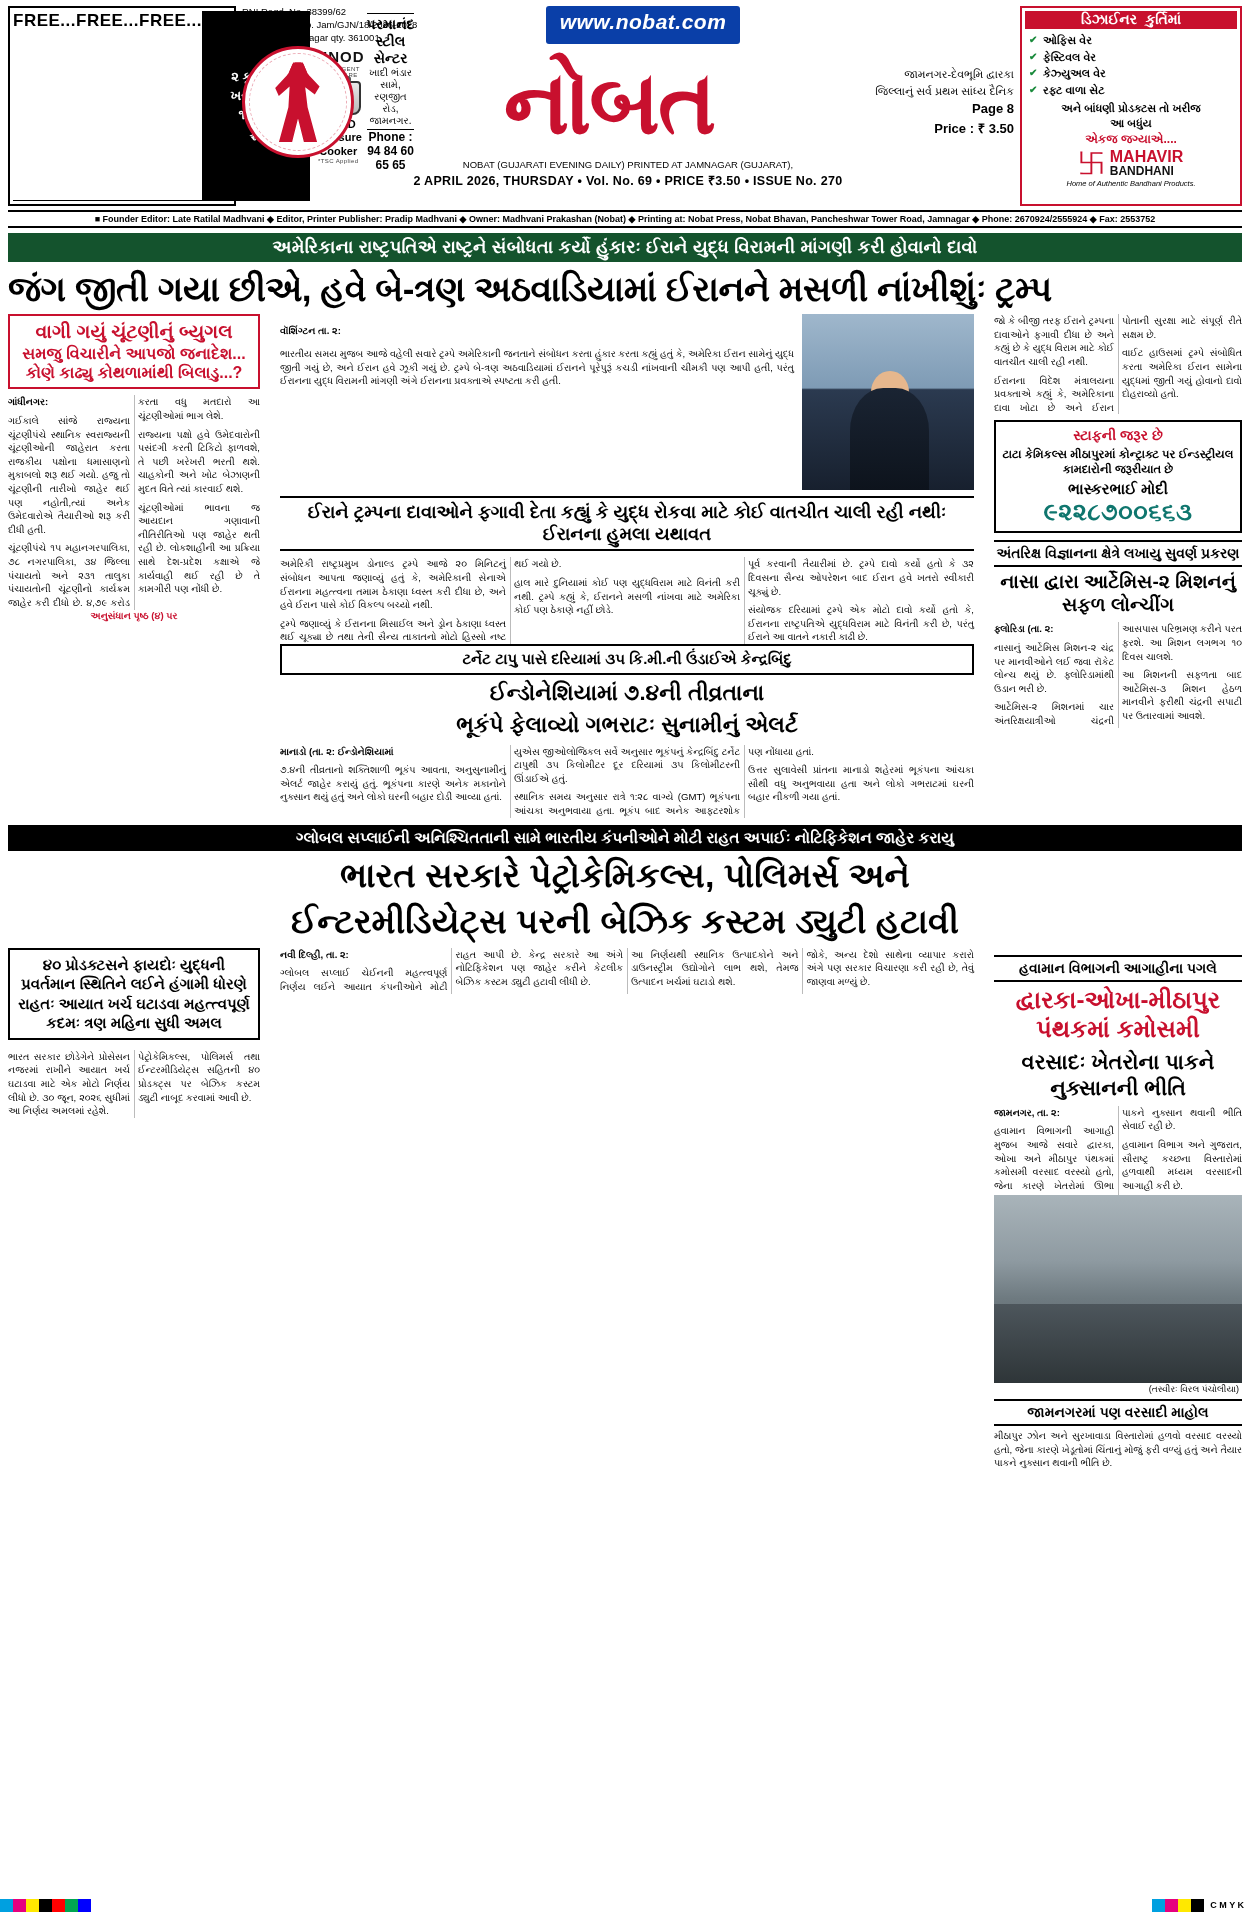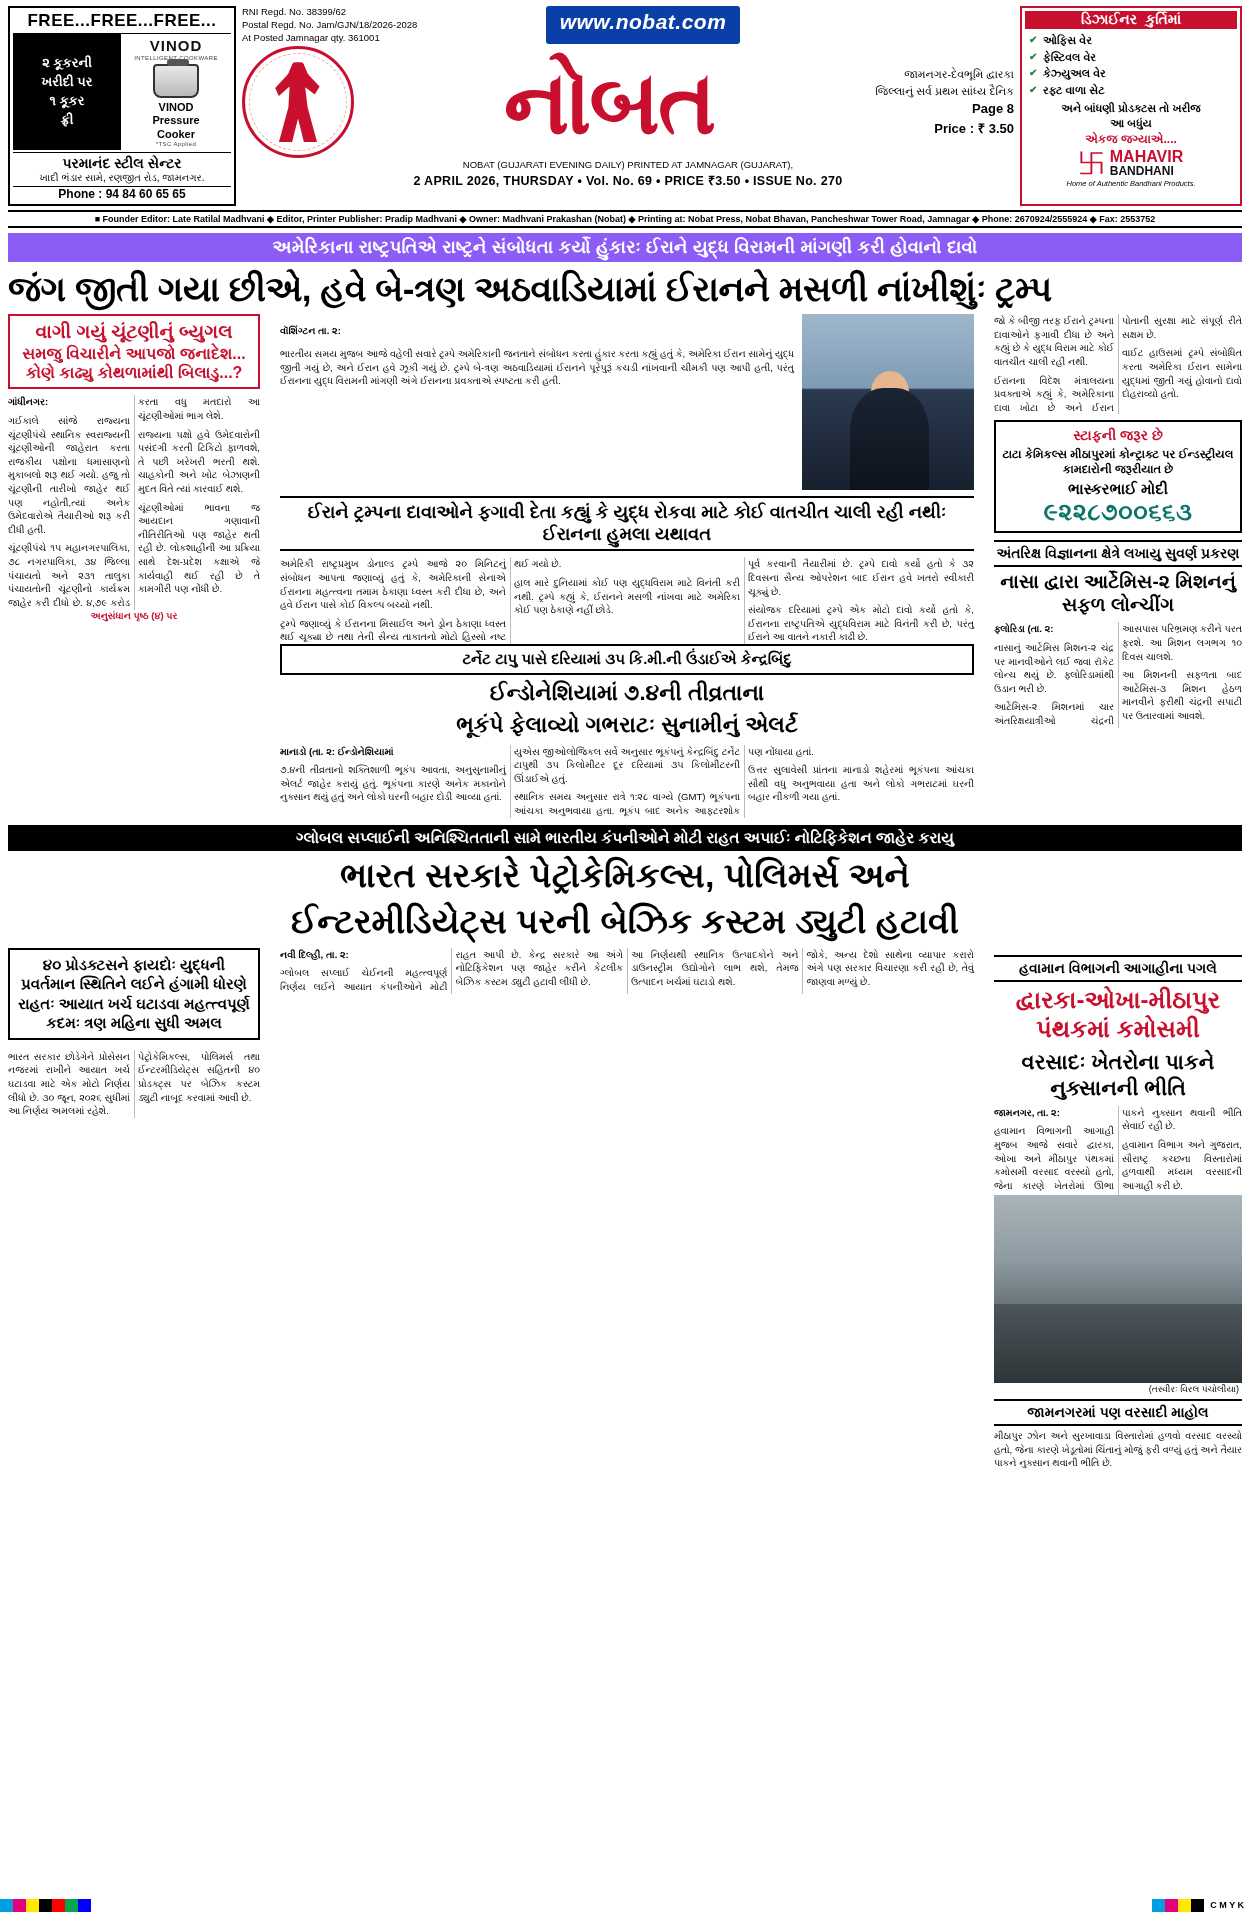--- a/index.html
+++ b/index.html
@@ -15,21 +15,21 @@
   .page { width:1250px; height:1913px; position:relative; padding:6px 8px; }
 
   
   .bold { font-weight:bold; }
 
   
   .masthead { display:flex; gap:6px; align-items:stretch; height:200px; }
 
   .ad-left {
     width:228px; border:2px solid #000; padding:3px;
-    display:flex; flex-direction:column; text-align:center;
+    display:flex; flex-direction:row; text-align:center;
   }
   .ad-left .freeline {
     font-size:17px; font-weight:bold; letter-spacing:0.5px;
     border-bottom:1px solid #000; padding-bottom:2px;
   }
   .ad-left .body { display:flex; flex:1; }
   .ad-left .blackbox {
     background:#000; color:#fff; width:108px; padding:6px 2px;
     font-size:13px; font-weight:bold; line-height:1.45;
     display:flex; align-items:center; justify-content:center; text-align:center;
@@ -114,21 +114,21 @@
   .mahavir-sub { font-size:7.5px; font-style:italic; }
 
   
   .founder-bar {
     border-top:2px solid #000; border-bottom:2px solid #000;
     font-size:9px; padding:2px 0; margin-top:4px; text-align:center; font-weight:bold;
   }
 
   
   .kicker {
-    background:#8b5cf6; color:#fff; text-align:center; font-weight:bold;
+    background:#14532d; color:#fff; text-align:center; font-weight:bold;
     font-size:18px; padding:4px 0; margin-top:5px; letter-spacing:.2px;
   }
   .headline {
     font-weight:bold; font-size:35px; line-height:1.12;
     margin:7px 0 6px; letter-spacing:-.5px;
   }
 
   
   .body-grid { display:flex; gap:20px; }
   .col-left  { width:252px; }

